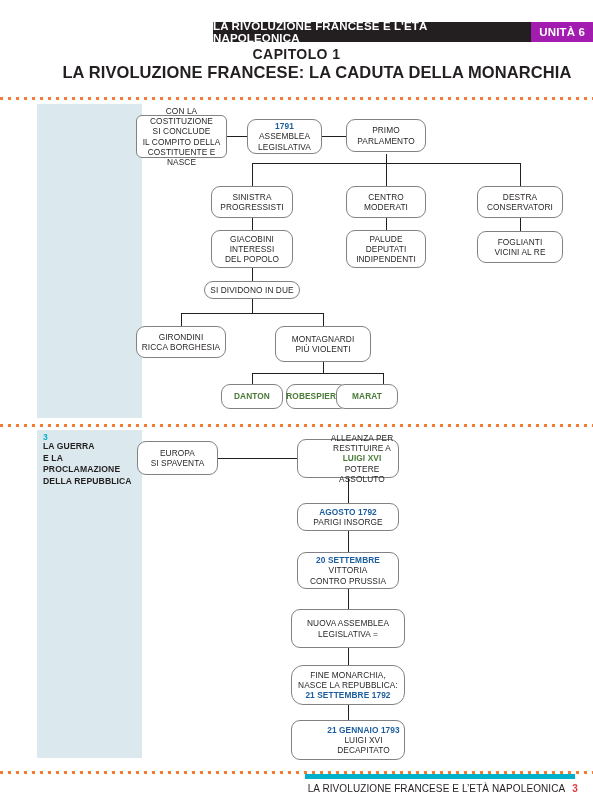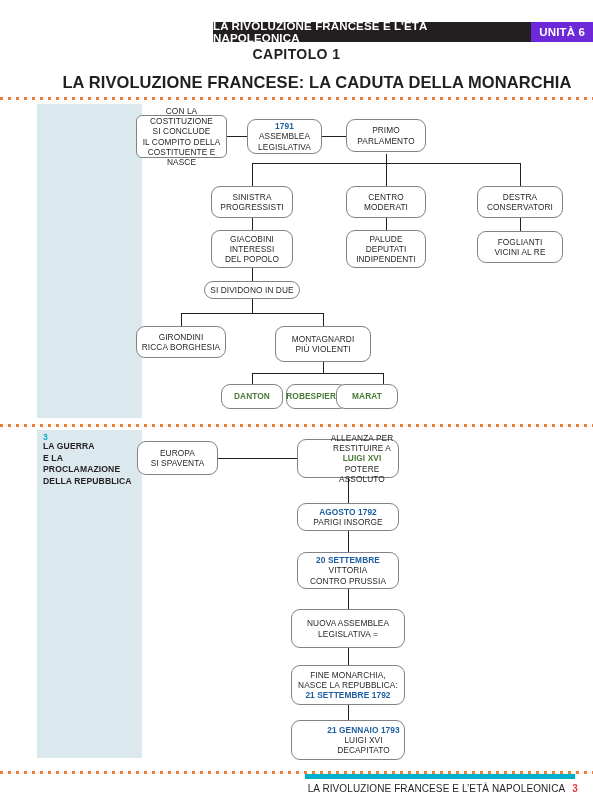--- a/index.html
+++ b/index.html
@@ -28,21 +28,21 @@
     color: #ffffff;
     font-size: 11.5px;
     font-weight: bold;
     letter-spacing: 0.15px;
     display: flex;
     align-items: center;
     justify-content: center;
     padding-right: 4px;
   }
   .header-bar-unit {
-    background: #6d28d9;
+    background: #a21caf;
     color: #ffffff;
     font-size: 11.5px;
     font-weight: bold;
     letter-spacing: 0.15px;
     display: flex;
     align-items: center;
     padding: 0 8px;
     margin-left: 36px;
   }
 
@@ -51,21 +51,21 @@
     left: 0; top: 46px;
     width: 593px;
     text-align: center;
     color: #231f20;
     font-size: 14px;
     font-weight: bold;
     letter-spacing: 0.4px;
   }
   .chapter-title {
     position: absolute;
-    left: 0; top: 73px;
+    left: 0; top: 63px;
     width: 593px;
     text-align: center;
     color: #231f20;
     font-size: 16.5px;
     font-weight: bold;
     letter-spacing: 0.1px;
     padding-left: 41px;
   }
 
   
@@ -348,21 +348,21 @@
   </div>
 </div>
 
 <div class="box" style="left:291px; top:609px; width:114px; height:39px;">
   <div>
     <span class="t">NUOVA ASSEMBLEA</span>
     <span class="t">LEGISLATIVA  =</span>
   </div>
 </div>
 
-<div class="box" style="left:291px; top:665px; width:114px; height:40px;">
+<div class="box" style="left:291px; top:665px; width:114px; height:40px;border-radius:12px;">
   <div>
     <span class="t">FINE MONARCHIA,</span>
     <span class="t">NASCE LA REPUBBLICA:</span>
     <span class="t blue">21 SETTEMBRE 1792</span>
   </div>
 </div>
 
 <div class="box" style="left:291px; top:720px; width:114px; height:40px;padding-left:31px;">
   <div>
     <span class="t blue">21 GENNAIO 1793</span>

